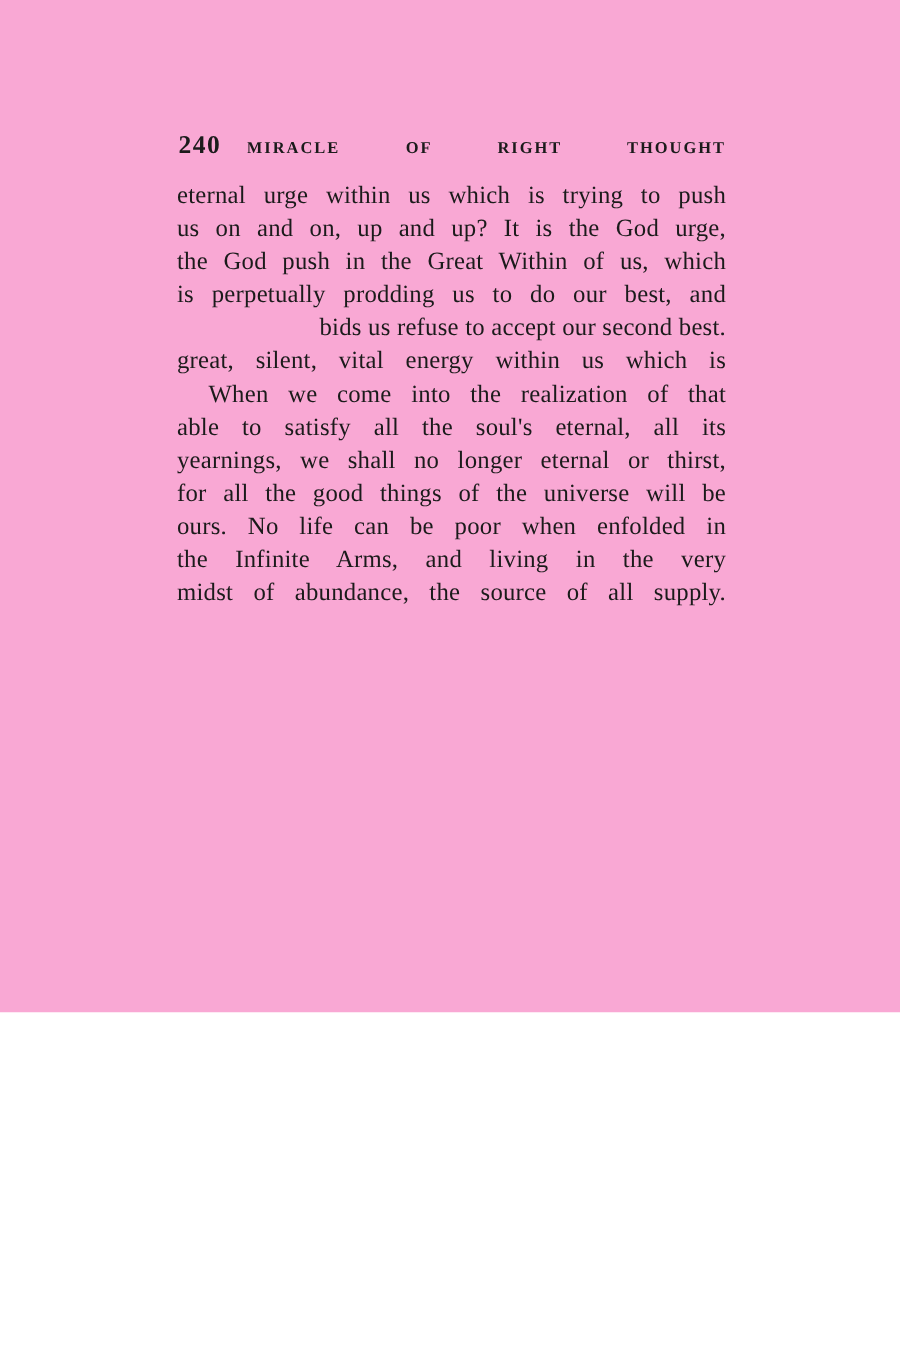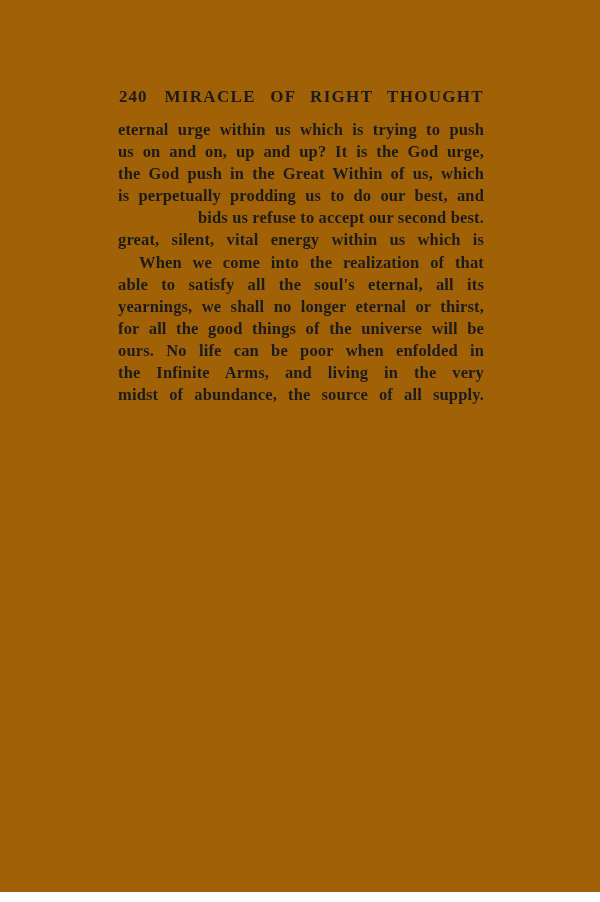--- a/index.html
+++ b/index.html
@@ -4,43 +4,43 @@
 <style>
   html, body {
     margin: 0;
     padding: 0;
     background: #ffffff;
     font-family: "Liberation Serif", "DejaVu Serif", serif;
   }
   .page {
     position: relative;
     width: 600px;
-    height: 892px;
-    background: #a16207;
+    height: 675px;
+    background: #f9a8d4;
     color: #1b1b1b;
     overflow: hidden;
   }
   .running-header {
     position: absolute;
     left: 119px;
     top: 87px;
     width: 365px;
     display: flex;
     align-items: baseline;
     font-weight: 700;
   }
   .page-num {
     font-size: 17px;
     letter-spacing: 1px;
     margin-right: 17px;
     white-space: nowrap;
   }
   .running-title {
     flex: 1;
-    font-size: 17px;
+    font-size: 11px;
     letter-spacing: 1.3px;
     text-align: justify;
     height: 22px;
     overflow: hidden;
   }
   .running-title::after {
     content: "";
     display: inline-block;
     width: 100%;
     height: 0;
@@ -53,21 +53,20 @@
     font-size: 16.5px;
     line-height: 22.1px;
     font-weight: 500;
     letter-spacing: 0.15px;
   }
   .paragraph { margin: 0; }
   .line {
     text-align: justify;
     height: 22.1px;
     overflow: hidden;
-    font-weight: bold;
   }
   .line::after {
     content: "";
     display: inline-block;
     width: 100%;
     height: 0;
     vertical-align: top;
   }
   .line.last {
     text-align: right;

